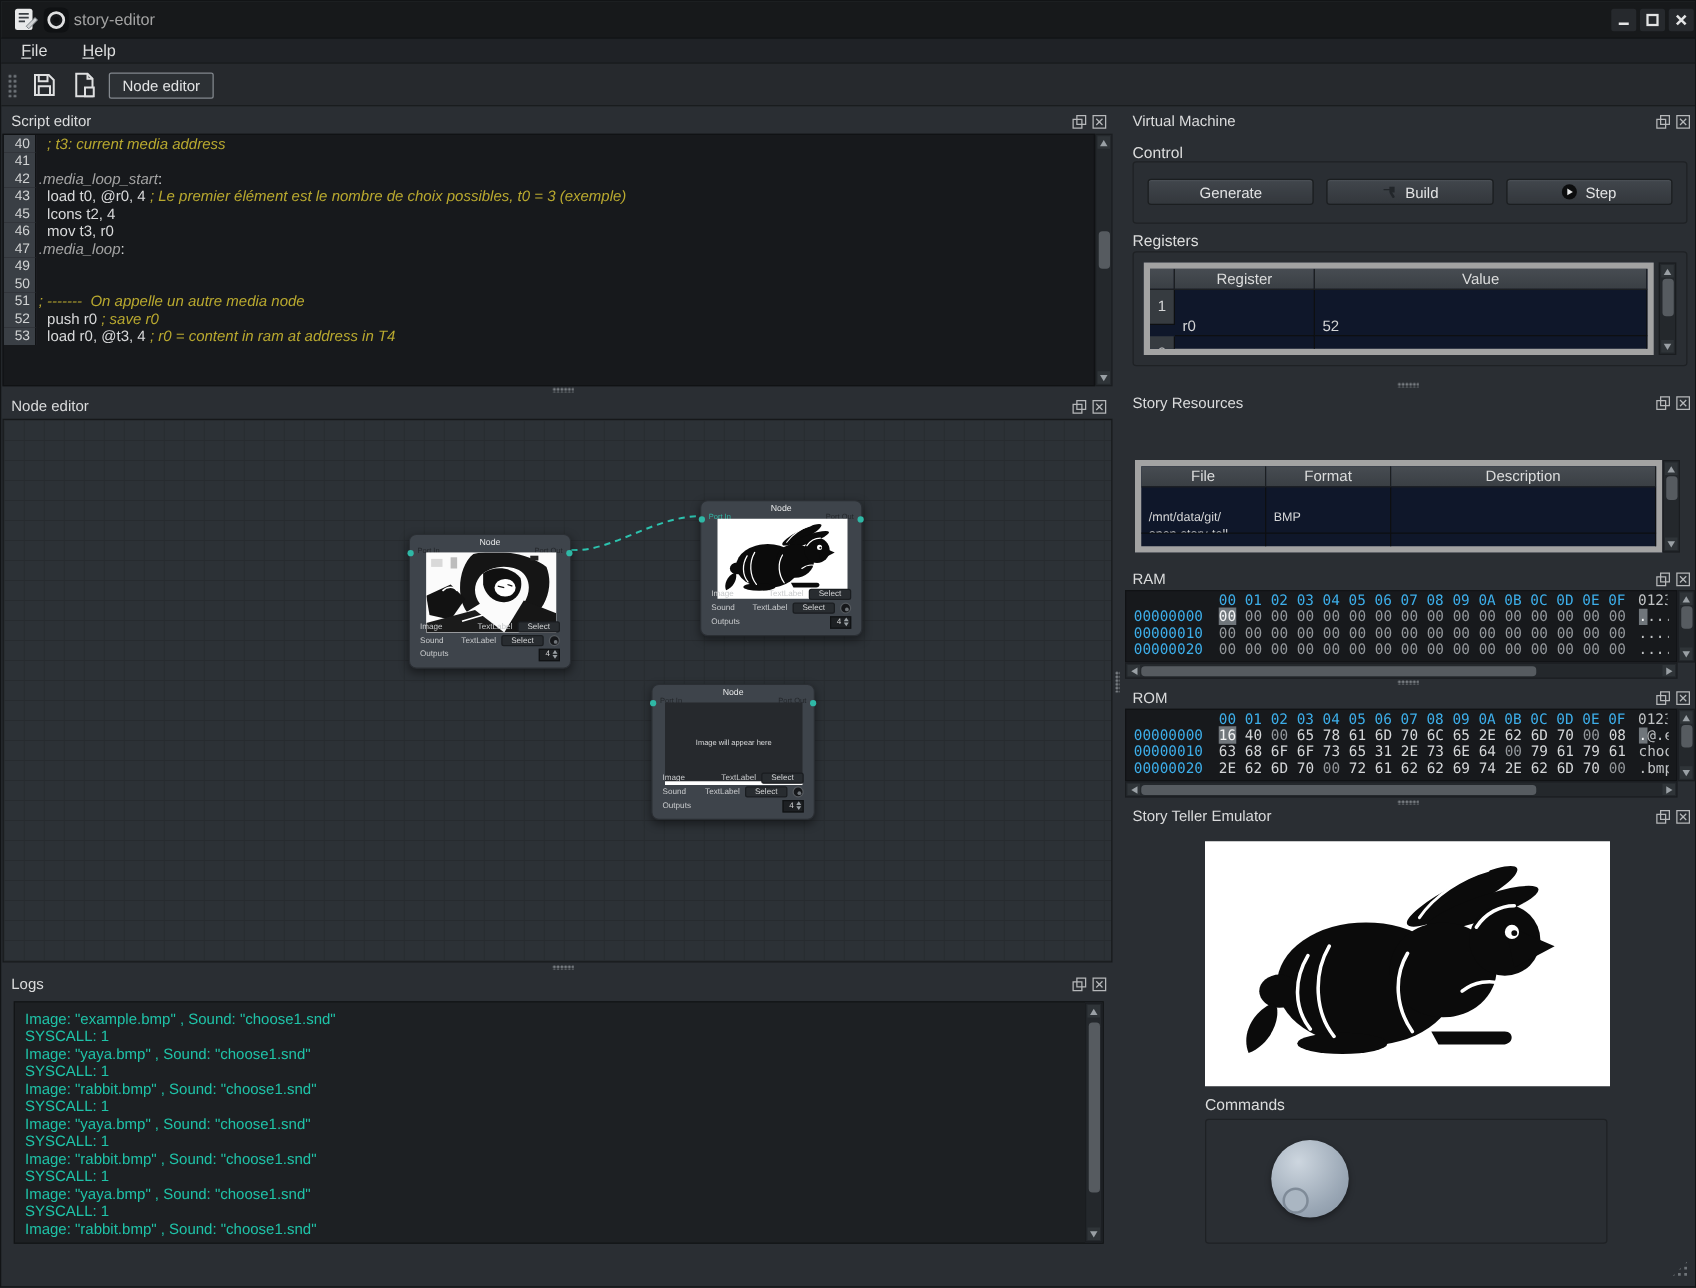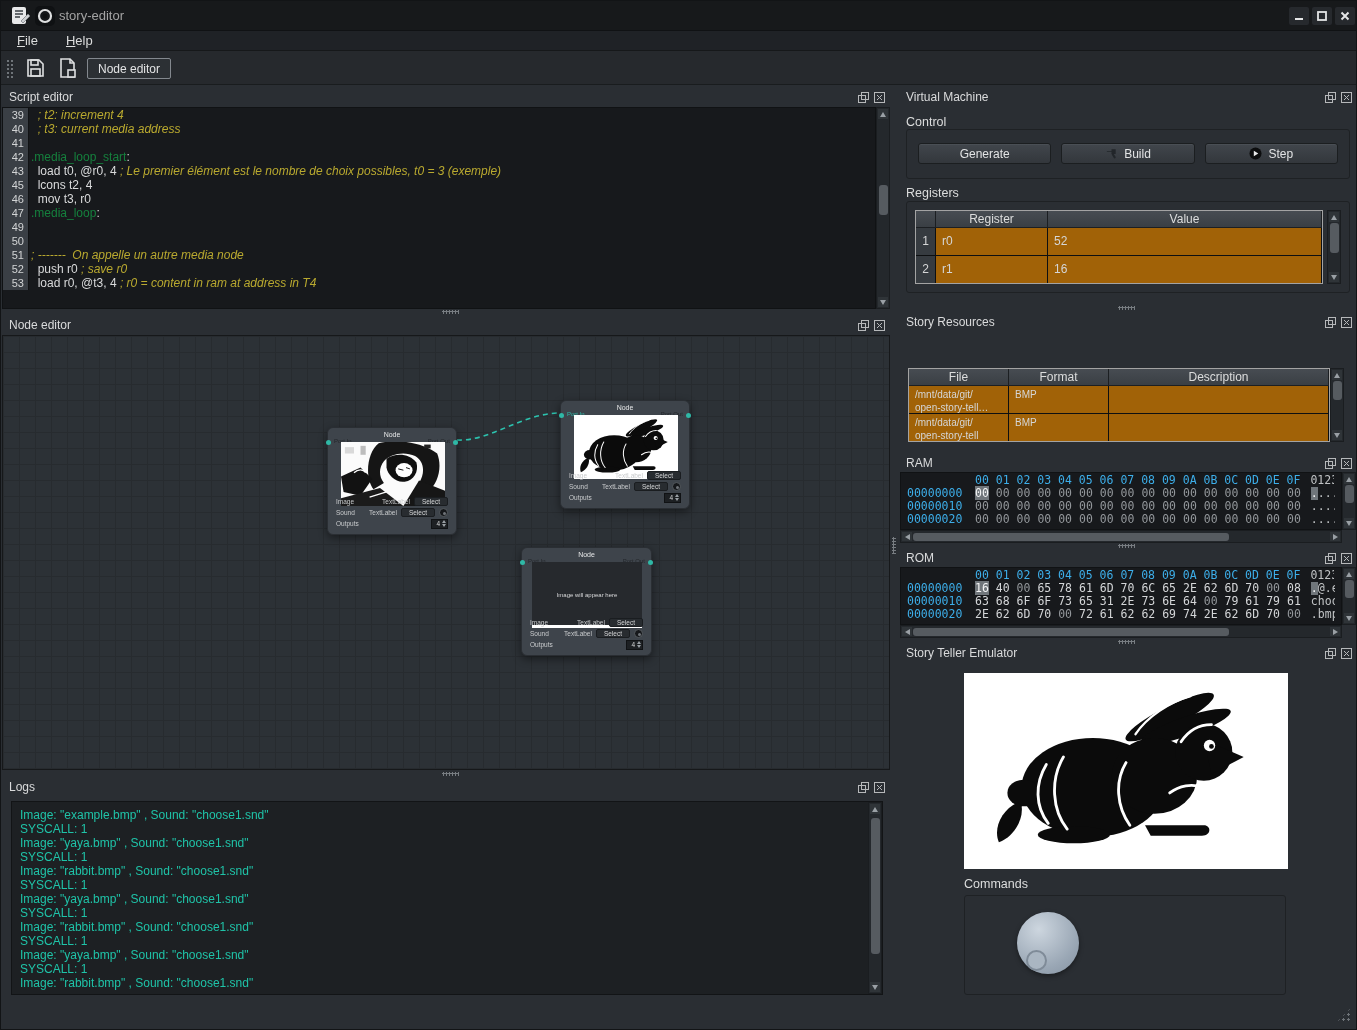--- a/index.html
+++ b/index.html
@@ -31,21 +31,21 @@
   .sect-label{position:absolute;font-size:12.5px;color:#dcdddd}
 
   
   #dock-script{left:0;top:88px;width:890px;height:222px}
   .editor{position:absolute;left:1px;right:15px;top:18px;bottom:2px;background:#17191c;border:1px solid #101214;overflow:hidden}
   .code-line{display:flex;height:14px;line-height:14px;font-size:12px;white-space:pre}
   .ln{flex:none;width:26px;background:#3a3f45;color:#d2d4d5;text-align:right;padding-right:4px;font-size:11px;border-right:1px solid #101214}
   .code-text{white-space:pre;padding-left:2px;color:#d9dadb}
   .seg-pln{color:#d9dadb}
   .seg-com{color:#b9a92f;font-style:italic}
-  .seg-lbl{color:#15803d;}
+  .seg-lbl{color:#a3a3a3;font-style:italic}
   .seg-hl{background:#ffff00;color:#1c1c00}
 
   
   #dock-node{left:0;top:316px;width:890px;height:454px}
   .canvas{position:absolute;left:1px;right:1px;top:18px;bottom:1px;background-color:#2c3136;border:1px solid #16181a;overflow:hidden;
     background-image:linear-gradient(#272b2f 1px,transparent 1px),linear-gradient(90deg,#272b2f 1px,transparent 1px);background-size:16px 16px}
   .node{position:absolute;background:#3e444b;border:1px solid #2a2e33;border-radius:6px;box-shadow:0 3px 8px rgba(0,0,0,.45)}
   .node-title{font-size:7px;color:#e6e7e8;text-align:center;padding-top:3px}
   .port{position:absolute;width:5px;height:5px;border-radius:50%;background:#2fb8a6;top:12px}
   .port.in{left:-2px}.port.out{right:-2px}
@@ -90,23 +90,23 @@
   .sb-thumb{position:absolute;background:#565b60;border-radius:3px}
   .sbv .sb-thumb{left:2px;width:9px}
   .sbh .sb-thumb{top:2px;height:8px}
 
   
   #dock-vm{left:897px;top:88px;width:460px;height:214px}
   #vm-ctl-frame{left:8px;top:40px;right:8px;height:50px}
   .vm-buttons{position:absolute;left:11px;right:11px;top:13px;height:21px;display:flex;gap:10px}
   .vm-buttons .btn{flex:1}
   #vm-reg-frame{left:8px;top:112px;right:8px;height:92px}
-  .table{position:absolute;display:grid;background:#a16207;border:1px solid #a3a3a3;overflow:hidden;align-content:start}
+  .table{position:absolute;display:grid;background:#0f172a;border:5px solid #a3a3a3;overflow:hidden;align-content:start}
   .th{height:17px;background:linear-gradient(#474c52,#3a3f44);border-right:1px solid #1c1f22;border-bottom:1px solid #1c1f22;font-size:12px;color:#dcdddd;text-align:center;line-height:16px}
-  .cell{border-bottom:1px solid #0d0f11;border-right:1px solid #0d0f11;font-size:12px;color:#d5d6d7;padding:2px 6px;overflow:hidden}
+  .cell{border-bottom:1px solid #0d0f11;border-right:1px solid #0d0f11;font-size:12px;color:#d5d6d7;padding:18px 6px;overflow:hidden}
   .cell.idx{background:#363b40;text-align:center;padding:2px 0;line-height:22px}
   #reg-table{left:8px;top:8px;right:26px;bottom:8px;grid-template-columns:20px 112px 1fr}
   #reg-table .cell{height:28px;line-height:22px}
   #dock-res{left:897px;top:313px;width:460px;height:134px}
   .res-buttons{position:absolute;left:10px;right:14px;top:26px;height:21px;display:flex;gap:9px}
   .res-buttons .btn{flex:1}
   #res-table{left:10px;top:54px;right:28px;height:74px;grid-template-columns:100px 100px 1fr}
   #res-table .cell{height:28px;font-size:10px;line-height:13px;white-space:pre-line}
 
   
@@ -249,21 +249,20 @@
     <div class="dock-header">Script editor</div>
     <div class="dock-icons">
       <svg class="dkicon" viewBox="0 0 13 13">
           <use href="#float-ic"></use>
         </svg>
       <svg class="dkicon" viewBox="0 0 13 13">
           <use href="#close-ic"></use>
         </svg>
     </div>
     <div class="editor">
-        <div class="code-line"><span class="ln">39</span><span class="code-text"><span class="seg-com">  ; t2: increment 4</span></span></div>
         <div class="code-line"><span class="ln">40</span><span class="code-text"><span class="seg-com">  ; t3: current media address</span></span></div>
         <div class="code-line"><span class="ln">41</span><span class="code-text"></span></div>
         <div class="code-line"><span class="ln">42</span><span class="code-text"><span class="seg-lbl">.media_loop_start</span><span class="seg-pln">:</span></span></div>
         <div class="code-line"><span class="ln">43</span><span class="code-text"><span class="seg-pln">  load t0, @r0, 4 </span><span class="seg-com">; Le premier élément est le nombre de choix possibles, t0 = 3 (exemple)</span></span></div>
         <div class="code-line"><span class="ln">45</span><span class="code-text"><span class="seg-pln">  lcons t2, 4</span></span></div>
         <div class="code-line"><span class="ln">46</span><span class="code-text"><span class="seg-pln">  mov t3, r0</span></span></div>
         <div class="code-line"><span class="ln">47</span><span class="code-text"><span class="seg-lbl">.media_loop</span><span class="seg-pln">:</span></span></div>
         <div class="code-line"><span class="ln">49</span><span class="code-text"></span></div>
         <div class="code-line"><span class="ln">50</span><span class="code-text"></span></div>
         <div class="code-line"><span class="ln">51</span><span class="code-text"><span class="seg-com">; -------  On appelle un autre media node</span></span></div>

